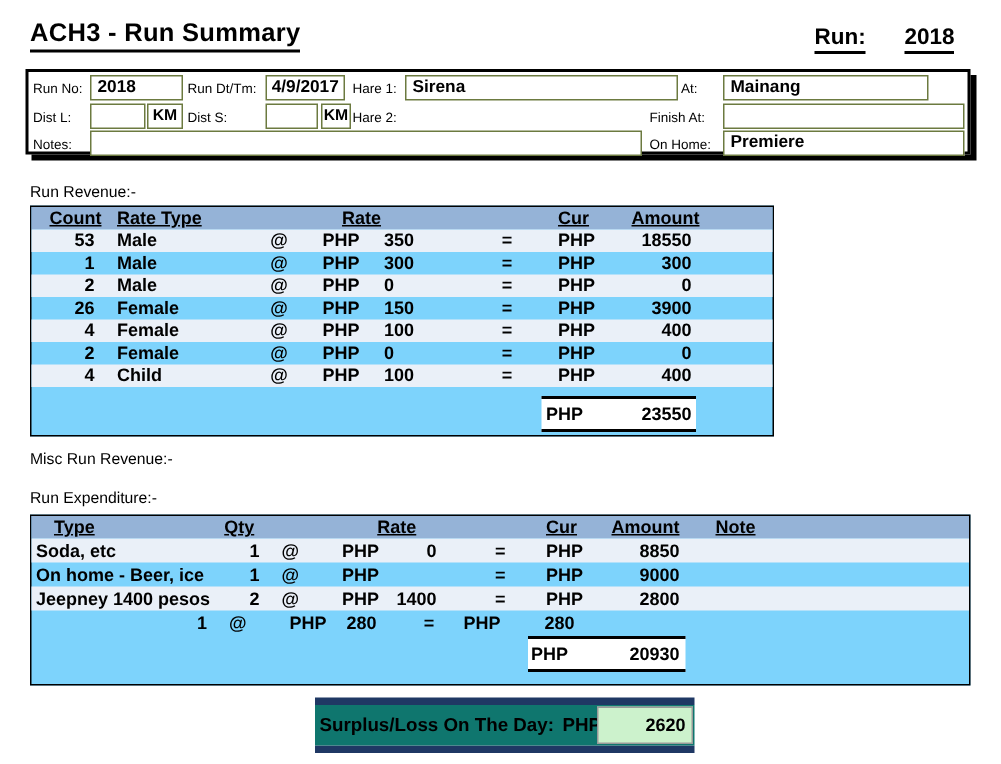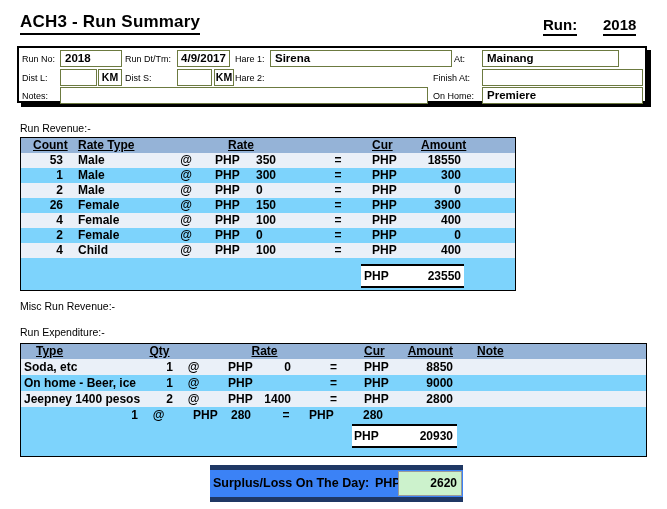--- a/index.html
+++ b/index.html
@@ -61,21 +61,21 @@
   .h-rate-e{ grid-column:4/6; text-align:center; padding-left:12px; }
   
   .total { position:absolute; border-top:2.5px solid #000; border-bottom:2.5px solid #000;
            display:flex; justify-content:space-between; align-items:center;
            font-weight:bold; font-size:12px; background:#fff; }
   .rev .total { left:340px; top:126px; width:103px; height:24px; padding:0 3px; }
   .exp .total { left:331px; top:80px;  width:105px; height:24px; padding:0 4px 0 2px; }
   
   .surplus { position:absolute; left:210px; top:465px; width:253px; }
   .sbar { height:5px; background:#1F3864; }
-  .smid { position:relative; height:27px; background:#3b82f6; }
+  .smid { position:relative; height:27px; background:#0f766e; }
   .slabel { position:absolute; left:3px; top:6px; font-size:12.5px; font-weight:bold; white-space:nowrap; }
   .sphp   { position:absolute; left:165px; top:6px; font-size:12.5px; font-weight:bold; }
   .sgreen { position:absolute; left:188px; top:1px; right:1px; bottom:1px; background:#CCF2CC;
             border:1px solid #9a9a9a; text-align:right; padding-right:4px;
             font-size:12px; font-weight:bold; line-height:23px; }
 </style>
 </head>
 <body>
 
 <div class="screen">

